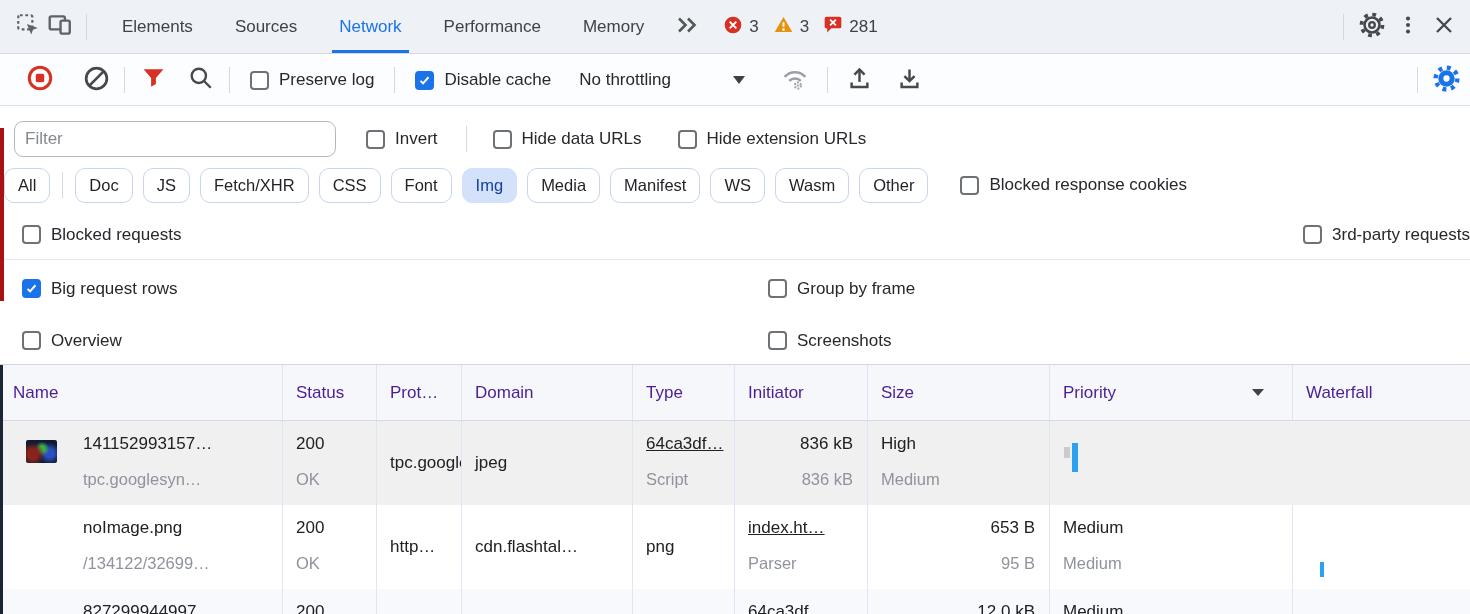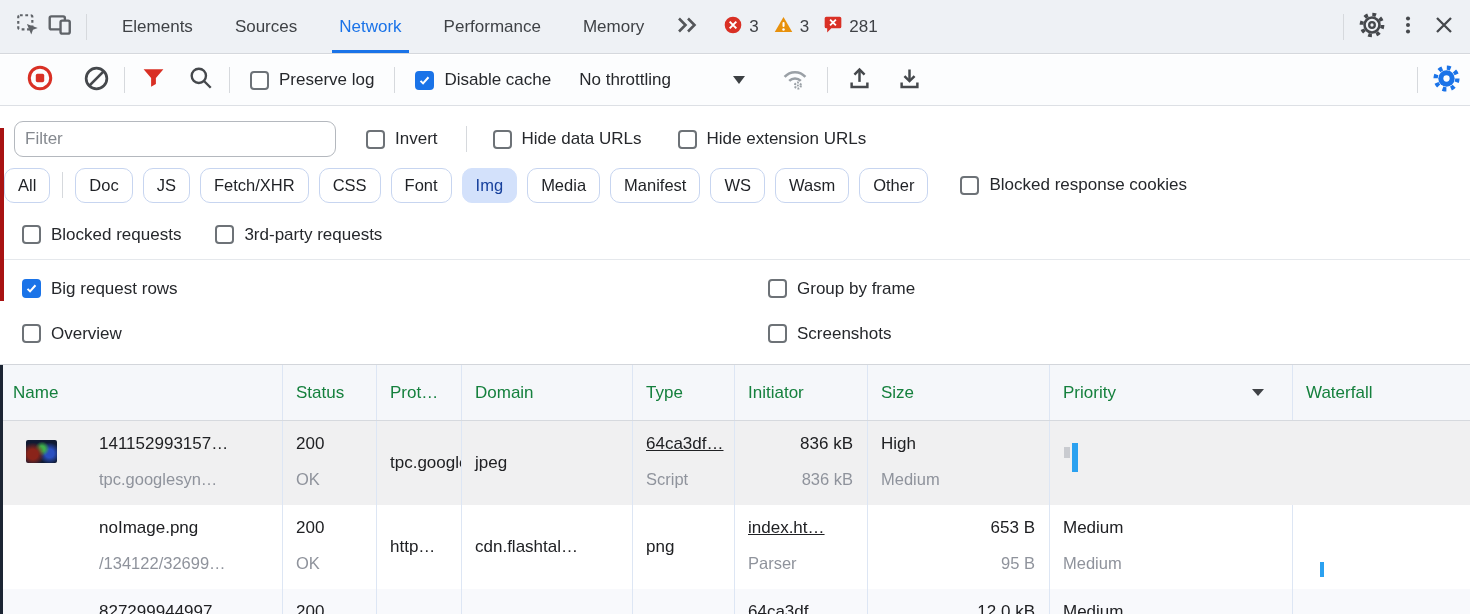--- a/index.html
+++ b/index.html
@@ -51,34 +51,34 @@
   .filter-input::placeholder { color:#85898f; }
   .fp-row1 .cb-group { margin-left:30px; }
   .fp-row1 .vdiv { margin-left:28px; }
   .fp-row1 .cb-group + .vdiv + .cb-group { margin-left:26px; }
   .fp-row2 { top:55px; height:46px; padding-left:4px; gap:10px; }
   .chip { height:35px; padding:0 13px; border:1.5px solid #c7d5f0; border-radius:10px; background:#fff;
           display:flex; align-items:center; font-size:16.5px; color:#1f2125; cursor:pointer; white-space:nowrap; }
   .chip.selected { background:#d3e1fb; border-color:#d3e1fb; color:#17409c; }
   .fp-row2 .vdiv { margin:0 2px; }
   .fp-row2 .cb-group { margin-left:22px; }
-  .fp-row3 { top:103px; height:50px; padding-left:22px; border-bottom:1px solid #e5e8ec; }
+  .fp-row3 { top:103px; height:50px; padding-left:22px; border-bottom:1px solid #e5e8ec;justify-content:space-between; }
   .fp-row3 .cb-group + .cb-group { margin-left:34px; }
   .fp-grid-row { position:absolute; left:0; right:0; height:53px; }
   .fp-grid-rowA { top:155px; }
-  .fp-grid-rowB { top:200px;text-align:right; }
+  .fp-grid-rowB { top:207px;text-align:right; }
   .fp-col-left { position:absolute; left:22px; top:0; height:100%; display:flex; align-items:center; }
   .fp-col-right { position:absolute; left:768px; top:0; height:100%; display:flex; align-items:center; }
   .red-stripe { position:absolute; left:0; top:128px; width:4px; height:173px; background:#a81212; z-index:6; }
 
   
   .net-table { position:absolute; top:365px; left:0; right:0; height:249px; overflow:hidden; background:#fff; }
   .grid-row { display:grid; grid-template-columns:283px 94px 85px 171px 102px 133px 182px 243px 177px; }
   .thead { height:56px; background:#f5f7fa; border-bottom:1px solid #d6d9de; }
-  .th { display:flex; align-items:center; padding-left:13px; font-size:17px; color:#15803d; border-right:1px solid #dde6f4; cursor:pointer; }
+  .th { display:flex; align-items:center; padding-left:13px; font-size:17px; color:#4c1d95; border-right:1px solid #dde6f4; cursor:pointer; }
   .th:last-child { border-right:none; }
   .th.sorted { justify-content:space-between; padding-right:28px; }
   .sort-caret { width:0; height:0; border-left:6px solid transparent; border-right:6px solid transparent; border-top:7px solid #3f4246; }
   .trow { height:84px; cursor:pointer; }
   .trow-1 { background:#f0f0f1; }
   .trow-2 { background:#ffffff; }
   .trow-3 { background:#f8f9fc; }
   .td { border-right:1px solid #dde6f4; overflow:hidden; }
   .td:last-child { border-right:none; }
   .td-2line { padding:12px 0 17px 13px; }
@@ -88,21 +88,21 @@
   .td-name { display:flex; padding:12px 0 0 26px; }
   .thumb-slot { width:31px; flex:none; margin-top:7px; }
   .thumb {
     width:31px; height:23px; border-radius:2px;
     background:
       radial-gradient(circle at 22% 62%, #8a241a 0 18%, transparent 42%),
       radial-gradient(circle at 52% 38%, #3fae4a 0 13%, transparent 34%),
       radial-gradient(circle at 76% 58%, #2a4fc0 0 16%, transparent 40%),
       #101a33;
   }
-  .name-lines { margin-left:42px; }
+  .name-lines { margin-left:26px; }
   .td-size { padding:12px 14px 0 0; text-align:right; }
   .init-link { text-decoration:underline; cursor:pointer; }
   .td-wf { position:relative; }
   .wf-tick { position:absolute; background:#c9cbd0; }
   .wf-bar { position:absolute; background:#2ba1f0; }
   .table-left-edge { position:absolute; left:0; top:365px; width:3px; height:249px; background:#1c2533; z-index:6; }
 
   
   .tooltip {
     position:absolute; left:985px; top:514px; height:41px; z-index:20;

